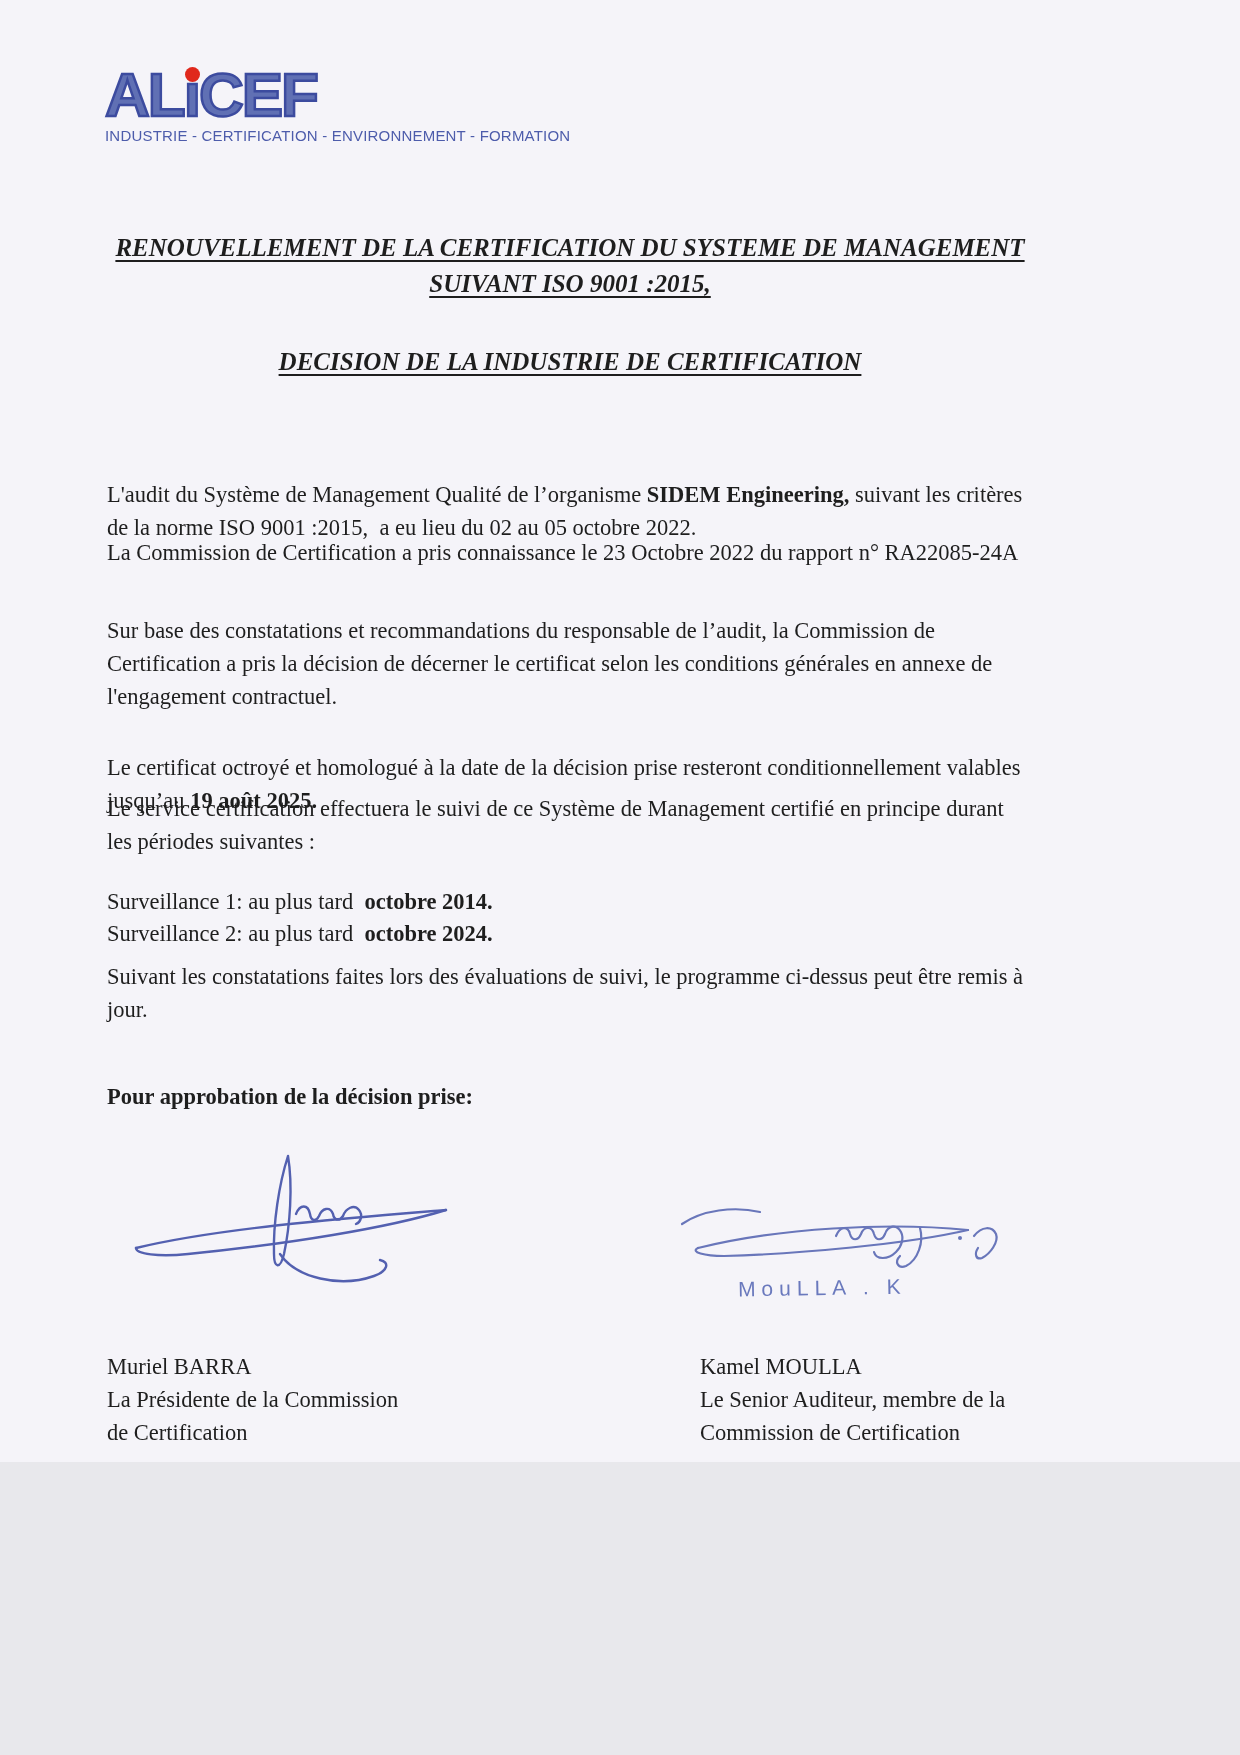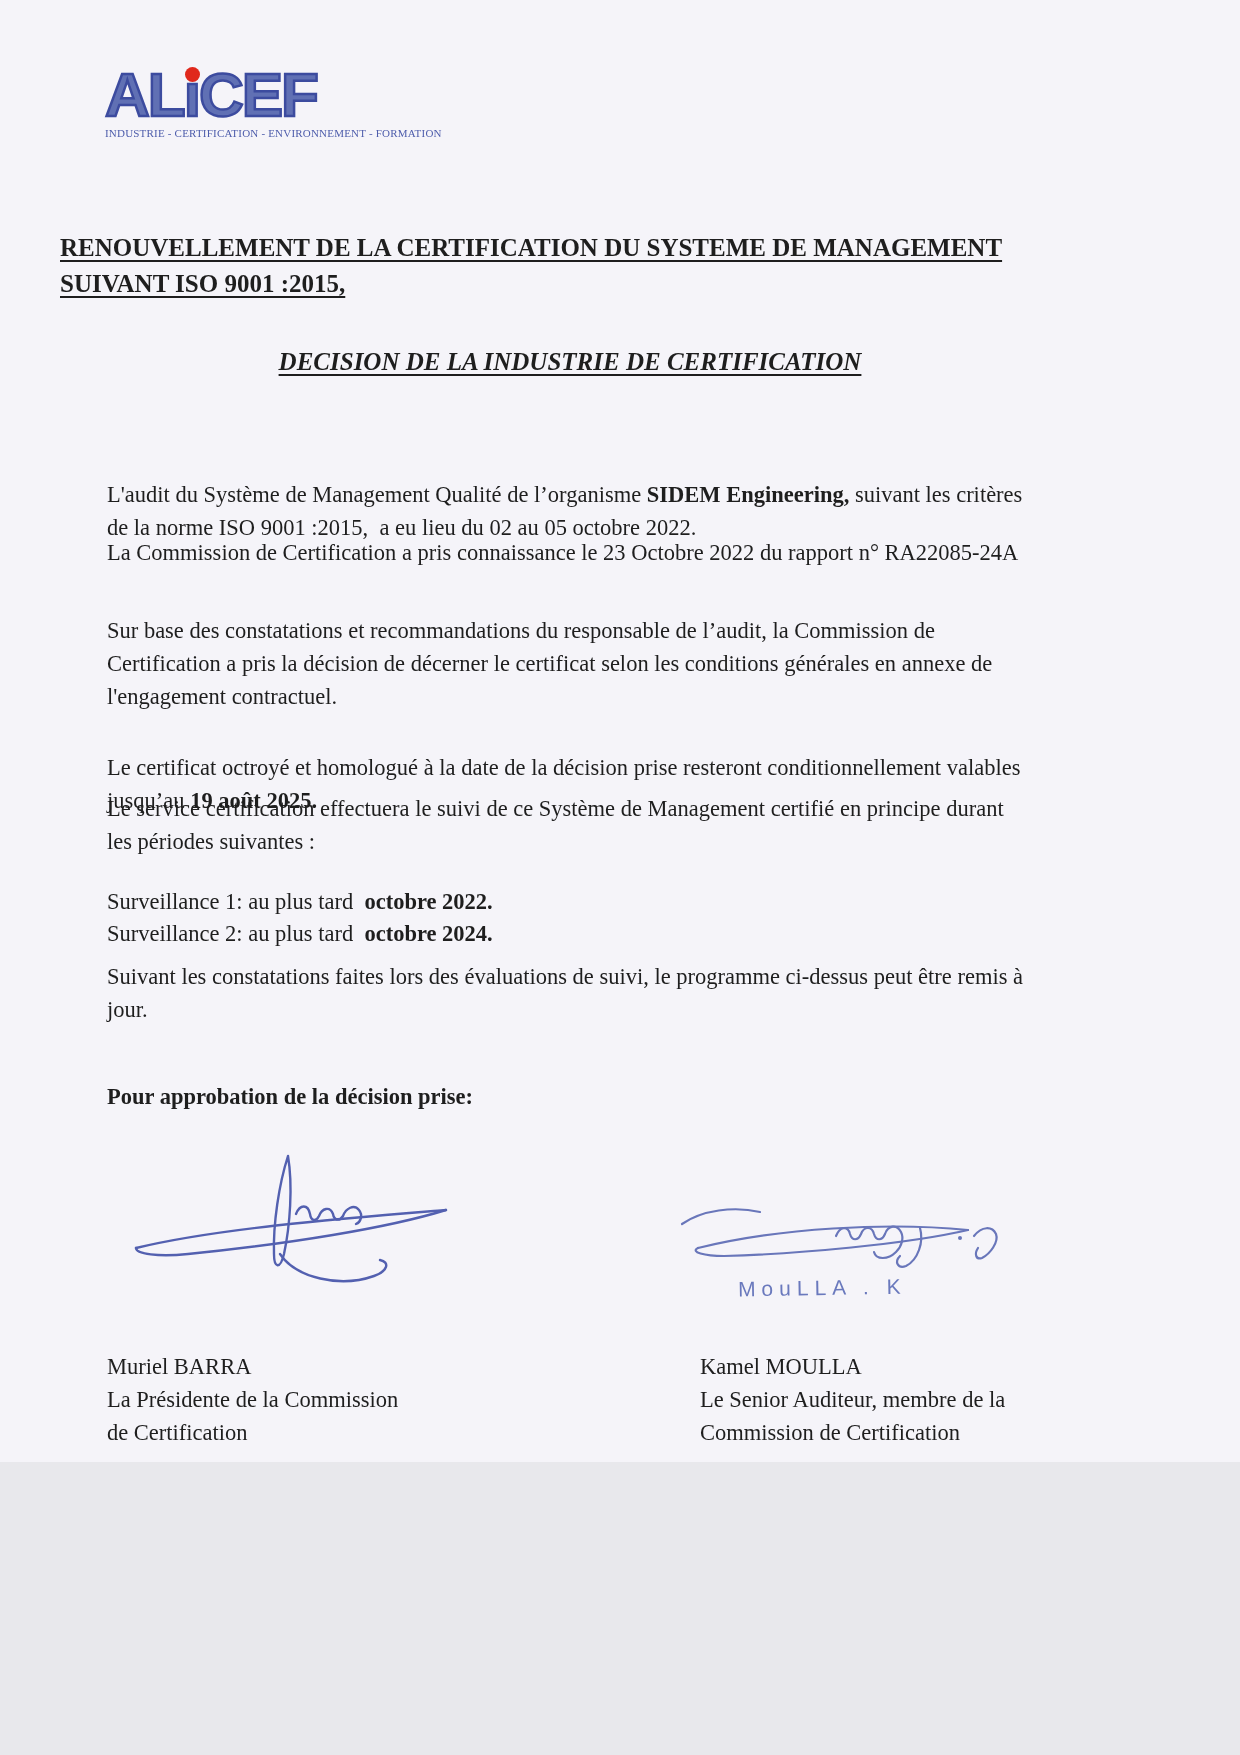--- a/index.html
+++ b/index.html
@@ -29,31 +29,31 @@
     content:"";
     position:absolute;
     top:3px;left:1px;
     width:15px;height:15px;
     border-radius:50%;
     background:#e0281c;
     -webkit-text-stroke:0;
   }
   .logo-tagline{
     margin-top:1px;
-    font-family:Liberation Serif, serif;
-    font-size:11px;
+    font-family:Liberation Sans, sans-serif;
+    font-size:15px;
     letter-spacing:0.2px;
     color:#4d5cab;
     white-space:nowrap;
   }
   
   .title-block{
     position:absolute;left:60px;top:230px;width:1020px;
-    text-align:left;
-    font-weight:bold;
+    text-align:center;
+    font-weight:bold;font-style:italic;
     font-size:25px;line-height:36px;
   }
   .title-block .u{
     text-decoration:underline;
     text-decoration-thickness:2px;
     text-underline-offset:4px;
   }
   .subtitle-block{
     position:absolute;left:60px;top:348px;width:1020px;
     text-align:center;
@@ -128,21 +128,21 @@
   <p class="para" style="top:478px;"><span>L'audit du Système de Management Qualité de l’organisme </span><b>SIDEM Engineering,</b><span> suivant les critères de la norme ISO 9001 :2015,  a eu lieu du 02 au 05 octobre 2022.</span></p>
 
   <p class="para" style="top:536px;">La Commission de Certification a pris connaissance le 23 Octobre 2022 du rapport n° RA22085-24A</p>
 
   <p class="para" style="top:614px;">Sur base des constatations et recommandations du responsable de l’audit, la Commission de Certification a pris la décision de décerner le certificat selon les conditions générales en annexe de l'engagement contractuel.</p>
 
   <p class="para" style="top:751px;"><span>Le certificat octroyé et homologué à la date de la décision prise resteront conditionnellement valables jusqu’au </span><b>19 août 2025.</b></p>
 
   <p class="para" style="top:792px;">Le service certification effectuera le suivi de ce Système de Management certifié en principe durant les périodes suivantes :</p>
 
-  <p class="para" style="top:886px;line-height:32px;"><span>Surveillance 1: au plus tard  </span><b>octobre 2022.</b></p>
+  <p class="para" style="top:886px;line-height:32px;"><span>Surveillance 1: au plus tard  </span><b>octobre 2014.</b></p>
 
   <p class="para" style="top:918px;line-height:32px;"><span>Surveillance 2: au plus tard  </span><b>octobre 2024.</b></p>
 
   <p class="para" style="top:960px;">Suivant les constatations faites lors des évaluations de suivi, le programme ci-dessus peut être remis à jour.</p>
 
   <p class="para" style="top:1080px;font-weight:bold;">Pour approbation de la décision prise:</p>
 
   <svg class="sig-svg" style="left:128px;top:1148px;" width="335" height="145" viewBox="0 0 335 145">
     <g fill="none" stroke="#4251a9" stroke-width="2.4" stroke-linecap="round" opacity="0.9">
       <path d="M8 100 C 90 80 220 70 318 62"></path>

